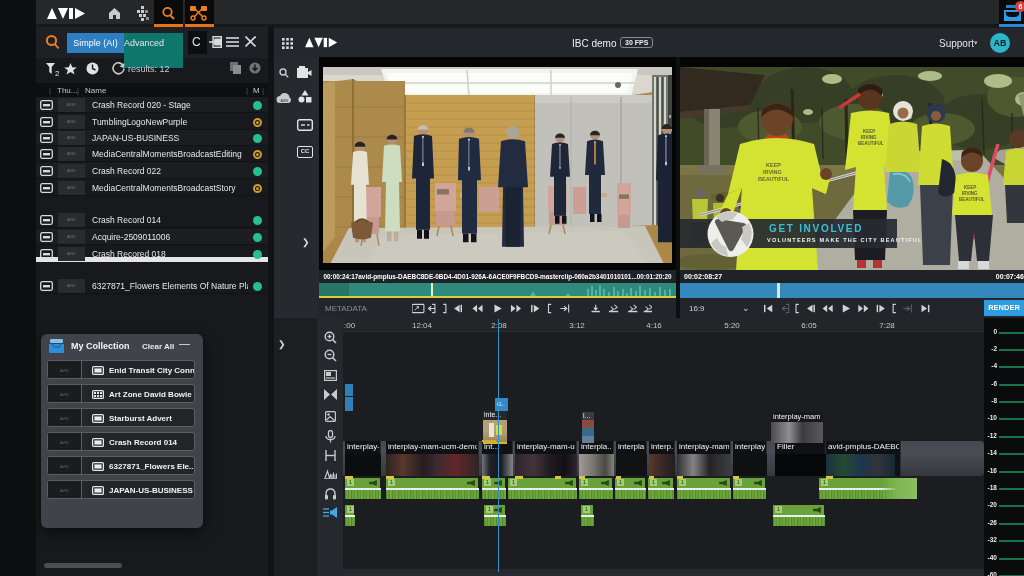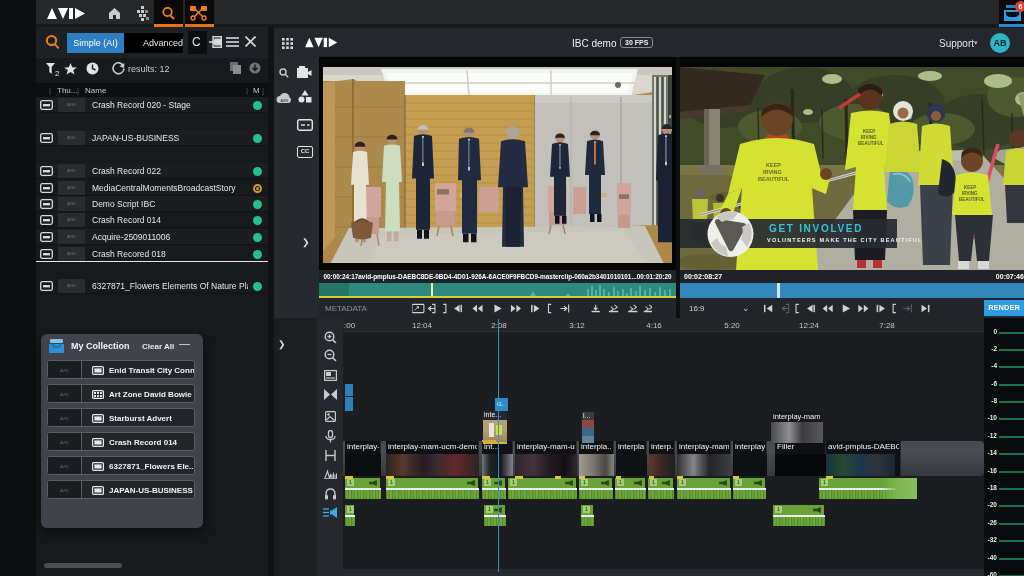--- a/index.html
+++ b/index.html
@@ -71,21 +71,21 @@
     </svg>
 
 <div class="abs" style="left:0;top:27px;width:232px;height:549px;background:#17191d;"></div>
 
 <div class="abs" style="left:0;top:27px;width:232px;height:31px;background:#1d2024;"></div>
 <svg class="abs" style="left:9px;top:34px;" width="15" height="16" viewBox="0 0 15 16">
       <circle cx="6.5" cy="6.5" r="4.6" fill="none" stroke="#e87e1e" stroke-width="2"></circle>
       <line x1="9.8" y1="10.2" x2="13.6" y2="14.4" stroke="#e87e1e" stroke-width="2"></line>
     </svg>
 <div class="abs" style="left:31px;top:33px;width:57px;height:20px;background:#2e7fc1;color:#fff;font-size:9px;text-align:center;line-height:20px;">Simple (AI)</div>
-<div class="abs" style="left:88px;top:33px;width:59px;height:20px;background:#000000;color:#e5e7e9;font-size:9px;text-align:right;line-height:20px;">Advanced</div>
+<div class="abs" style="left:88px;top:33px;width:59px;height:35px;background:#0f766e;color:#e5e7e9;font-size:9px;text-align:left;line-height:20px;">Advanced</div>
 <div class="abs" style="left:152px;top:31px;width:19px;height:23px;background:#0c0d0f;color:#dfe1e3;font-size:12px;line-height:23px;text-align:left;padding-left:4px;">C</div>
 <svg class="abs" style="left:173px;top:36px;" width="13" height="12" viewBox="0 0 13 12">
       <rect x="4" y="0.7" width="8.3" height="10.6" fill="none" stroke="#d8dadc" stroke-width="1.4"></rect>
       <rect x="5.5" y="2.5" width="6.8" height="7" fill="#d8dadc"></rect>
       <path d="M0 6 L7 6 M4.5 3.5 L7.5 6 L4.5 8.5" stroke="#d8dadc" stroke-width="1.5" fill="none"></path>
     </svg>
 <svg class="abs" style="left:190px;top:37px;" width="13" height="10" viewBox="0 0 13 10">
       <g stroke="#d8dadc" stroke-width="1.6">
         <line x1="0" y1="1" x2="13" y2="1"></line>
         <line x1="0" y1="5" x2="13" y2="5"></line>
@@ -135,76 +135,87 @@
 </div>
 <div class="abs" style="left:0;top:97px;width:232px;height:16px;background:#1b1d21;border-bottom:1px solid #101214;">
 <svg class="abs" style="left:4px;top:3px;" width="13" height="10" viewBox="0 0 13 10">
         <rect x="0.7" y="0.7" width="11.6" height="8.6" rx="1.5" fill="none" stroke="#d8dadc" stroke-width="1.3"></rect>
         <rect x="3" y="4" width="7" height="2.4" fill="#d8dadc"></rect>
       </svg>
 <span class="abs" style="left:22px;top:1px;width:27px;height:14px;background:#292b2f;color:#6f7276;font-size:4px;text-align:center;line-height:14px;">AVID</span>
 <span class="abs" style="left:56px;top:3px;color:#e6e8ea;font-size:8.5px;white-space:nowrap;max-width:156px;overflow:hidden;display:inline-block;">Crash Record 020 - Stage</span>
 <span class="abs" style="left:217px;top:4px;width:9px;height:9px;border-radius:50%;background:#27c08b;"></span>
     </div>
+<div class="abs" style="left:0;top:114px;width:232px;height:16px;background:#17191d;border-bottom:1px solid #101214;">
+<svg class="abs" style="left:4px;top:3px;" width="13" height="10" viewBox="0 0 13 10">
+        <rect x="0.7" y="0.7" width="11.6" height="8.6" rx="1.5" fill="none" stroke="#d8dadc" stroke-width="1.3"></rect>
+        <rect x="3" y="4" width="7" height="2.4" fill="#d8dadc"></rect>
+      </svg>
+<span class="abs" style="left:22px;top:1px;width:27px;height:14px;background:#292b2f;color:#6f7276;font-size:4px;text-align:center;line-height:14px;">AVID</span>
+<span class="abs" style="left:56px;top:3px;color:#e6e8ea;font-size:8.5px;white-space:nowrap;max-width:156px;overflow:hidden;display:inline-block;">TumblingLogoNewPurple</span>
+<span class="abs" style="left:217px;top:4px;width:9px;height:9px;border-radius:50%;background:#15130c;border:2px solid #cf9b34;"></span>
+      <span class="abs" style="left:220px;top:7px;width:3px;height:3px;border-radius:50%;background:#cf9b34;"></span>
+    </div>
 <div class="abs" style="left:0;top:130px;width:232px;height:16px;background:#1b1d21;border-bottom:1px solid #101214;">
 <svg class="abs" style="left:4px;top:3px;" width="13" height="10" viewBox="0 0 13 10">
         <rect x="0.7" y="0.7" width="11.6" height="8.6" rx="1.5" fill="none" stroke="#d8dadc" stroke-width="1.3"></rect>
         <rect x="3" y="4" width="7" height="2.4" fill="#d8dadc"></rect>
       </svg>
 <span class="abs" style="left:22px;top:1px;width:27px;height:14px;background:#292b2f;color:#6f7276;font-size:4px;text-align:center;line-height:14px;">AVID</span>
 <span class="abs" style="left:56px;top:3px;color:#e6e8ea;font-size:8.5px;white-space:nowrap;max-width:156px;overflow:hidden;display:inline-block;">JAPAN-US-BUSINESS</span>
 <span class="abs" style="left:217px;top:4px;width:9px;height:9px;border-radius:50%;background:#27c08b;"></span>
     </div>
+<div class="abs" style="left:0;top:146px;width:232px;height:16px;background:#17191d;border-bottom:1px solid #101214;">
+<svg class="abs" style="left:4px;top:3px;" width="13" height="10" viewBox="0 0 13 10">
+        <rect x="0.7" y="0.7" width="11.6" height="8.6" rx="1.5" fill="none" stroke="#d8dadc" stroke-width="1.3"></rect>
+        <rect x="3" y="4" width="7" height="2.4" fill="#d8dadc"></rect>
+      </svg>
+<span class="abs" style="left:22px;top:1px;width:27px;height:14px;background:#292b2f;color:#6f7276;font-size:4px;text-align:center;line-height:14px;">AVID</span>
+<span class="abs" style="left:56px;top:3px;color:#e6e8ea;font-size:8.5px;white-space:nowrap;max-width:156px;overflow:hidden;display:inline-block;">MediaCentralMomentsBroadcastEditing</span>
+<span class="abs" style="left:217px;top:4px;width:9px;height:9px;border-radius:50%;background:#15130c;border:2px solid #cf9b34;"></span>
+      <span class="abs" style="left:220px;top:7px;width:3px;height:3px;border-radius:50%;background:#cf9b34;"></span>
+    </div>
 <div class="abs" style="left:0;top:163px;width:232px;height:16px;background:#1b1d21;border-bottom:1px solid #101214;">
 <svg class="abs" style="left:4px;top:3px;" width="13" height="10" viewBox="0 0 13 10">
         <rect x="0.7" y="0.7" width="11.6" height="8.6" rx="1.5" fill="none" stroke="#d8dadc" stroke-width="1.3"></rect>
         <rect x="3" y="4" width="7" height="2.4" fill="#d8dadc"></rect>
       </svg>
 <span class="abs" style="left:22px;top:1px;width:27px;height:14px;background:#292b2f;color:#6f7276;font-size:4px;text-align:center;line-height:14px;">AVID</span>
 <span class="abs" style="left:56px;top:3px;color:#e6e8ea;font-size:8.5px;white-space:nowrap;max-width:156px;overflow:hidden;display:inline-block;">Crash Record 022</span>
 <span class="abs" style="left:217px;top:4px;width:9px;height:9px;border-radius:50%;background:#27c08b;"></span>
     </div>
 <div class="abs" style="left:0;top:180px;width:232px;height:16px;background:#17191d;border-bottom:1px solid #101214;">
 <svg class="abs" style="left:4px;top:3px;" width="13" height="10" viewBox="0 0 13 10">
         <rect x="0.7" y="0.7" width="11.6" height="8.6" rx="1.5" fill="none" stroke="#d8dadc" stroke-width="1.3"></rect>
         <rect x="3" y="4" width="7" height="2.4" fill="#d8dadc"></rect>
       </svg>
 <span class="abs" style="left:22px;top:1px;width:27px;height:14px;background:#292b2f;color:#6f7276;font-size:4px;text-align:center;line-height:14px;">AVID</span>
 <span class="abs" style="left:56px;top:3px;color:#e6e8ea;font-size:8.5px;white-space:nowrap;max-width:156px;overflow:hidden;display:inline-block;">MediaCentralMomentsBroadcastStory</span>
 <span class="abs" style="left:217px;top:4px;width:9px;height:9px;border-radius:50%;background:#15130c;border:2px solid #cf9b34;"></span>
       <span class="abs" style="left:220px;top:7px;width:3px;height:3px;border-radius:50%;background:#cf9b34;"></span>
     </div>
-<div class="abs" style="left:0;top:196px;width:232px;height:16px;background:#1b1d21;border-bottom:1px solid #101214;">
-<svg class="abs" style="left:4px;top:3px;" width="13" height="10" viewBox="0 0 13 10">
-        <rect x="0.7" y="0.7" width="11.6" height="8.6" rx="1.5" fill="none" stroke="#d8dadc" stroke-width="1.3"></rect>
-        <rect x="3" y="4" width="7" height="2.4" fill="#d8dadc"></rect>
-      </svg>
-<span class="abs" style="left:22px;top:1px;width:27px;height:14px;background:#292b2f;color:#6f7276;font-size:4px;text-align:center;line-height:14px;">AVID</span>
-<span class="abs" style="left:56px;top:3px;color:#e6e8ea;font-size:8.5px;white-space:nowrap;max-width:156px;overflow:hidden;display:inline-block;">Demo Script IBC</span>
-<span class="abs" style="left:217px;top:4px;width:9px;height:9px;border-radius:50%;background:#27c08b;"></span>
-    </div>
 <div class="abs" style="left:0;top:212px;width:232px;height:16px;background:#17191d;border-bottom:1px solid #101214;">
 <svg class="abs" style="left:4px;top:3px;" width="13" height="10" viewBox="0 0 13 10">
         <rect x="0.7" y="0.7" width="11.6" height="8.6" rx="1.5" fill="none" stroke="#d8dadc" stroke-width="1.3"></rect>
         <rect x="3" y="4" width="7" height="2.4" fill="#d8dadc"></rect>
       </svg>
 <span class="abs" style="left:22px;top:1px;width:27px;height:14px;background:#292b2f;color:#6f7276;font-size:4px;text-align:center;line-height:14px;">AVID</span>
 <span class="abs" style="left:56px;top:3px;color:#e6e8ea;font-size:8.5px;white-space:nowrap;max-width:156px;overflow:hidden;display:inline-block;">Crash Record 014</span>
 <span class="abs" style="left:217px;top:4px;width:9px;height:9px;border-radius:50%;background:#27c08b;"></span>
     </div>
 <div class="abs" style="left:0;top:229px;width:232px;height:16px;background:#1b1d21;border-bottom:1px solid #101214;">
 <svg class="abs" style="left:4px;top:3px;" width="13" height="10" viewBox="0 0 13 10">
         <rect x="0.7" y="0.7" width="11.6" height="8.6" rx="1.5" fill="none" stroke="#d8dadc" stroke-width="1.3"></rect>
         <rect x="3" y="4" width="7" height="2.4" fill="#d8dadc"></rect>
       </svg>
 <span class="abs" style="left:22px;top:1px;width:27px;height:14px;background:#292b2f;color:#6f7276;font-size:4px;text-align:center;line-height:14px;">AVID</span>
 <span class="abs" style="left:56px;top:3px;color:#e6e8ea;font-size:8.5px;white-space:nowrap;max-width:156px;overflow:hidden;display:inline-block;">Acquire-2509011006</span>
 <span class="abs" style="left:217px;top:4px;width:9px;height:9px;border-radius:50%;background:#27c08b;"></span>
     </div>
-<div class="abs" style="left:0;top:246px;width:232px;height:16px;background:#17191d;border-bottom:1px solid #e5e5e5;">
+<div class="abs" style="left:0;top:246px;width:232px;height:16px;background:#17191d;border-bottom:5px solid #e5e5e5;">
 <svg class="abs" style="left:4px;top:3px;" width="13" height="10" viewBox="0 0 13 10">
         <rect x="0.7" y="0.7" width="11.6" height="8.6" rx="1.5" fill="none" stroke="#d8dadc" stroke-width="1.3"></rect>
         <rect x="3" y="4" width="7" height="2.4" fill="#d8dadc"></rect>
       </svg>
 <span class="abs" style="left:22px;top:1px;width:27px;height:14px;background:#292b2f;color:#6f7276;font-size:4px;text-align:center;line-height:14px;">AVID</span>
 <span class="abs" style="left:56px;top:3px;color:#e6e8ea;font-size:8.5px;white-space:nowrap;max-width:156px;overflow:hidden;display:inline-block;">Crash Recored 018</span>
 <span class="abs" style="left:217px;top:4px;width:9px;height:9px;border-radius:50%;background:#27c08b;"></span>
     </div>
 <div class="abs" style="left:0;top:278px;width:232px;height:16px;background:#17191d;border-bottom:1px solid #101214;">
 <svg class="abs" style="left:4px;top:3px;" width="13" height="10" viewBox="0 0 13 10">
@@ -824,21 +835,21 @@
     </svg>
 
 <div class="abs" style="left:307px;top:318px;width:641px;height:258px;background:#1b1d21;"></div>
 <div class="abs" style="left:307px;top:318px;width:641px;height:14px;background:#232528;border-bottom:1px solid #2a2d31;"></div>
 <span class="abs" style="left:308px;top:321px;color:#c3c6c9;font-size:8px;">:00</span>
     <span class="abs" style="left:372px;top:321px;width:28px;text-align:center;color:#c3c6c9;font-size:8px;">12:04</span>
     <span class="abs" style="left:449px;top:321px;width:28px;text-align:center;color:#c3c6c9;font-size:8px;">2:08</span>
     <span class="abs" style="left:527px;top:321px;width:28px;text-align:center;color:#c3c6c9;font-size:8px;">3:12</span>
     <span class="abs" style="left:604px;top:321px;width:28px;text-align:center;color:#c3c6c9;font-size:8px;">4:16</span>
     <span class="abs" style="left:682px;top:321px;width:28px;text-align:center;color:#c3c6c9;font-size:8px;">5:20</span>
-    <span class="abs" style="left:759px;top:321px;width:28px;text-align:center;color:#c3c6c9;font-size:8px;">12:24</span>
+    <span class="abs" style="left:759px;top:321px;width:28px;text-align:center;color:#c3c6c9;font-size:8px;">6:05</span>
     <span class="abs" style="left:837px;top:321px;width:28px;text-align:center;color:#c3c6c9;font-size:8px;">7:28</span>
 <div class="abs" style="left:307px;top:441px;width:641px;height:35px;background:linear-gradient(180deg,#46494f 0%,#4a4d53 30%,#35383d 100%);border-radius:0 4px 4px 0;"></div>
 <div class="abs" style="left:309px;top:441px;width:36px;height:35px;background:#101114;border-right:1px solid #2a2d31;">
 <span class="abs" style="left:2px;top:1px;right:1px;color:#f2f4f6;font-size:8px;white-space:nowrap;overflow:hidden;">interplay-...</span>
 <span class="abs" style="left:0;top:13px;width:36px;height:22px;background:#0c0d0f;"></span>
     </div>
     <div class="abs" style="left:350px;top:441px;width:93px;height:35px;background:#101114;border-right:1px solid #2a2d31;">
 <span class="abs" style="left:2px;top:1px;right:1px;color:#f2f4f6;font-size:8px;white-space:nowrap;overflow:hidden;">interplay-mam-ucm-demo-Se...</span>
 <span class="abs" style="left:0;top:13px;width:93px;height:22px;background:linear-gradient(90deg,#2e2220 0%,#59382e 18%,#261d20 40%,#3e2a30 55%,#61282a 75%,#2e2426 100%);"></span>
     </div>

